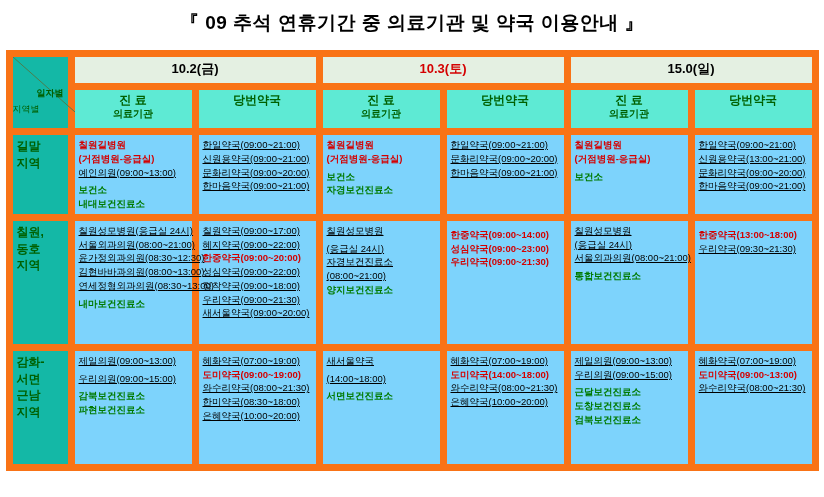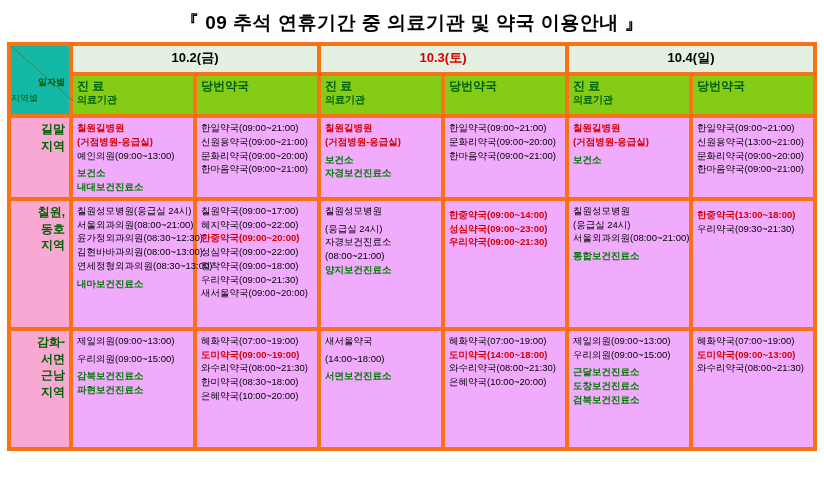--- a/index.html
+++ b/index.html
@@ -10,45 +10,45 @@
     color:#000;
     overflow:hidden;
   }
   .page{position:relative;width:824px;height:497px;}
   .title{
     text-align:center;
     font-size:19px;
     font-weight:bold;
     letter-spacing:0.5px;
     padding-top:10px;
-    padding-bottom:6px;
+    padding-bottom:14px;
     font-family:"Liberation Sans", sans-serif;
   }
   table.sched{
     border-collapse:collapse;
     width:804px;
     margin:0 auto;
     table-layout:fixed;
   }
   table.sched td, table.sched th{
-    border:4px solid #f97316;
+    border:7px solid #f97316;
     vertical-align:top;
     padding:3px 4px;
   }
   .hdr-date{
     background:#e4f0e2;
     text-align:center;
     font-size:13px;
     font-weight:bold;
     height:20px;
     vertical-align:middle;
   }
   .hdr-sub{
-    background:#84cc16;
-    text-align:left;
+    background:#5eead4;
+    text-align:center;
     font-size:12px;
     font-weight:bold;
     color:#006000;
     height:32px;
     vertical-align:middle;
     line-height:1.25;
   }
   .hdr-sub .small{font-size:10px;font-weight:bold;}
   .corner{
     background:#14b8a6;
@@ -61,38 +61,38 @@
     position:absolute;
     right:4px;top:30px;
     font-size:9px;font-weight:bold;color:#006000;
   }
   .corner .lbl-bot{
     position:absolute;
     left:0;top:46px;
     font-size:9px;font-weight:normal;color:#006000;
   }
   .region{
-    background:#f9a8d4;
-    text-align:right;
+    background:#14b8a6;
+    text-align:left;
     vertical-align:middle;
     font-size:12px;
     font-weight:bold;
     color:#006000;
     line-height:1.4;
     width:62px;
   }
   .cell{
     font-size:9.5px;
     line-height:1.45;
-    background:#f0abfc;
+    background:#7dd3fc;
   }
   .cell .ln{white-space:nowrap;}
   .c-red{color:#d40000;font-weight:bold;}
   .c-green{color:#007a00;font-weight:bold;}
-  .c-black{color:#000000;}
+  .c-black{color:#000000;text-decoration:underline;}
   .spacer{height:5px;}
 </style>
 </head>
 <body>
 
 <div class="page">
 
   <div class="title">『 09 추석  연휴기간 중  의료기관 및 약국 이용안내 』</div>
 
   <table class="sched">
@@ -109,21 +109,21 @@
       <tr>
         <td class="corner" rowspan="2">
           <svg width="62" height="55" viewBox="0 0 62 55">
             <line x1="0" y1="0" x2="62" y2="55" stroke="#4d7d4d" stroke-width="1"></line>
           </svg>
           <span class="lbl-top">일자별</span>
           <span class="lbl-bot">지역별</span>
         </td>
         <td class="hdr-date" colspan="2">10.2(금)</td>
         <td class="hdr-date" colspan="2" style="color:#d40000">10.3(토)</td>
-        <td class="hdr-date" colspan="2">10.4(일)</td>
+        <td class="hdr-date" colspan="2">15.0(일)</td>
       </tr>
       <tr>
         <td class="hdr-sub">
           <div>진 료</div>
           <div class="small">의료기관</div>
         </td>
         <td class="hdr-sub">
           <div>당번약국</div>
         </td>
         <td class="hdr-sub">

